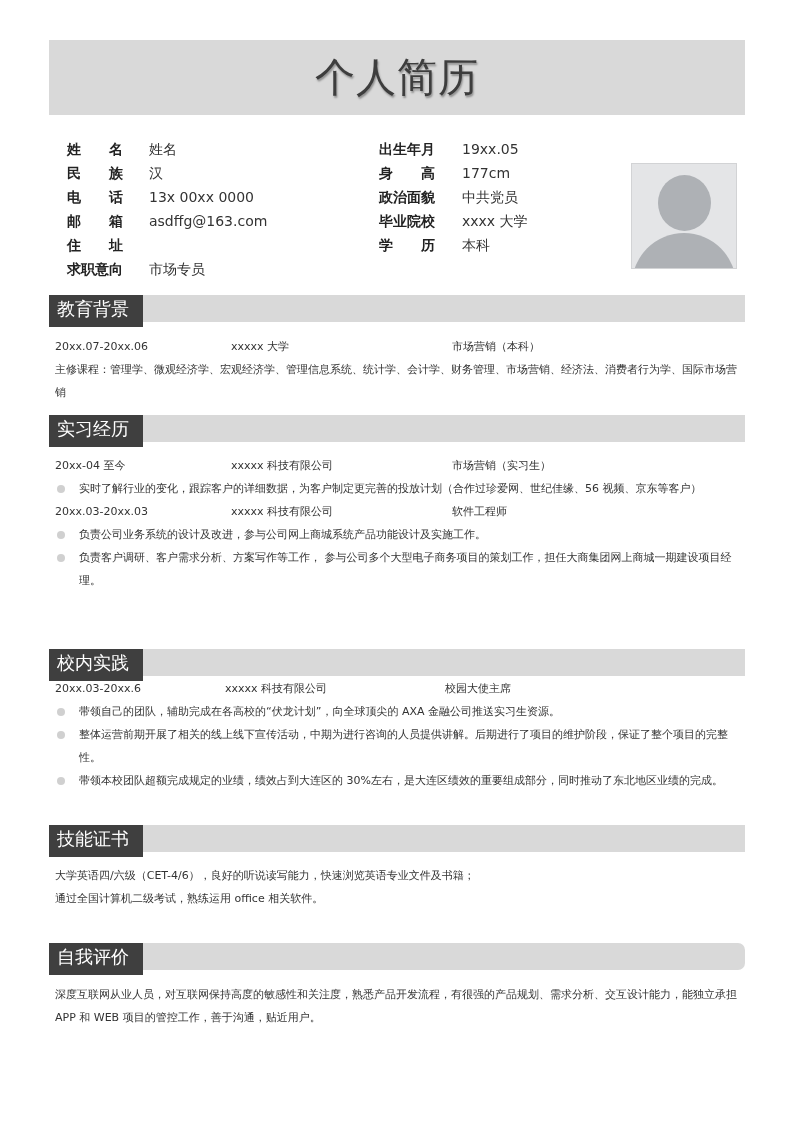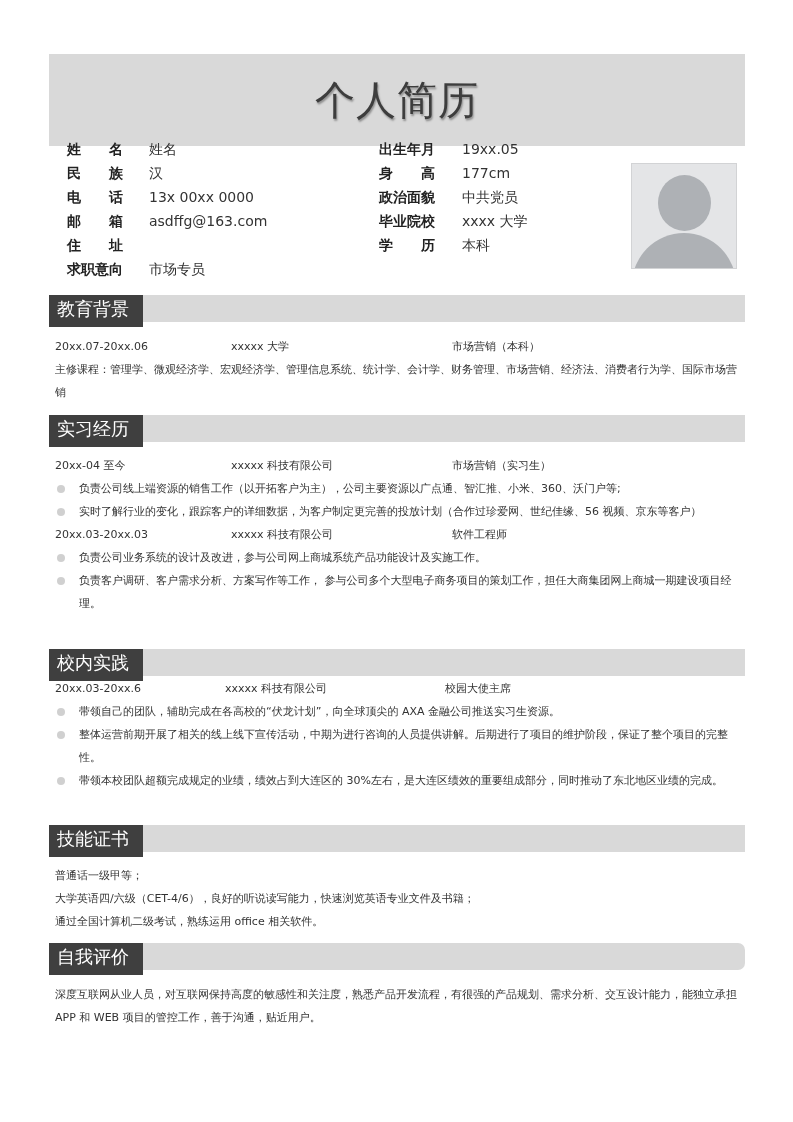--- a/index.html
+++ b/index.html
@@ -1,19 +1,19 @@
 <!DOCTYPE html>
 <html><head>
 <meta charset="utf-8">
 <style>
   * { box-sizing: border-box; margin: 0; padding: 0; }
   html, body { width: 793px; height: 1122px; background: #ffffff; }
   body { font-family: "DejaVu Sans", "Liberation Sans", sans-serif; color: #333333; position: relative; overflow: hidden; }
 
-  .title-bar { position: absolute; left: 49px; top: 54px; width: 696px; height: 92px; background: #d9d9d9; display: flex; align-items: center; justify-content: center; }
+  .title-bar { position: absolute; left: 49px; top: 40px; width: 696px; height: 75px; background: #d9d9d9; display: flex; align-items: center; justify-content: center; }
   .title-bar h1 { font-size: 40px; font-weight: normal; color: #3d3d3d; letter-spacing: 1px; text-shadow: 1px 2px 2px rgba(0,0,0,0.35); }
 
   .info { position: absolute; top: 137px; font-size: 14px; line-height: 24px; }
   .info-left { left: 67px; }
   .info-right { left: 379px; }
   .info-row { display: flex; height: 24px; }
   .info-label { font-weight: bold; color: #222; width: 56px; display: flex; justify-content: space-between; }
   .info-left .info-value { margin-left: 26px; }
   .info-right .info-value { margin-left: 27px; }
 
@@ -143,21 +143,20 @@
 <div class="section-header" style="top:415px;">
   <div class="tag">实习经历</div>
 </div>
 <div class="content" style="top:454px;">
   <div class="entry-head">
     <span class="c1">20xx-04 至今</span>
     <span class="c2">xxxxx 科技有限公司</span>
     <span class="c3">市场营销（实习生）</span>
   </div>
   <ul class="bullets">
-    <li>负责公司线上端资源的销售工作（以开拓客户为主），公司主要资源以广点通、智汇推、小米、360、沃门户等;</li>
     <li>实时了解行业的变化，跟踪客户的详细数据，为客户制定更完善的投放计划（合作过珍爱网、世纪佳缘、56 视频、京东等客户）</li>
   </ul>
   <div class="entry-head">
     <span class="c1">20xx.03-20xx.03</span>
     <span class="c2">xxxxx 科技有限公司</span>
     <span class="c3">软件工程师</span>
   </div>
   <ul class="bullets">
     <li>负责公司业务系统的设计及改进，参与公司网上商城系统产品功能设计及实施工作。</li>
     <li>负责客户调研、客户需求分析、方案写作等工作， 参与公司多个大型电子商务项目的策划工作，担任大商集团网上商城一期建设项目经理。</li>
@@ -177,21 +176,20 @@
     <li>带领自己的团队，辅助完成在各高校的“伏龙计划”，向全球顶尖的 AXA 金融公司推送实习生资源。</li>
     <li>整体运营前期开展了相关的线上线下宣传活动，中期为进行咨询的人员提供讲解。后期进行了项目的维护阶段，保证了整个项目的完整性。</li>
     <li>带领本校团队超额完成规定的业绩，绩效占到大连区的 30%左右，是大连区绩效的重要组成部分，同时推动了东北地区业绩的完成。</li>
   </ul>
 </div>
 
 <div class="section-header" style="top:825px;">
   <div class="tag">技能证书</div>
 </div>
 <div class="content plain" style="top:864px;">
-  <p>普通话一级甲等；</p>
   <p>大学英语四/六级（CET-4/6），良好的听说读写能力，快速浏览英语专业文件及书籍；</p>
   <p>通过全国计算机二级考试，熟练运用 office 相关软件。</p>
 </div>
 
 <div class="section-header" style="top:943px;border-radius:7px;">
   <div class="tag">自我评价</div>
 </div>
 <div class="content" style="top:983px;">
   <p>深度互联网从业人员，对互联网保持高度的敏感性和关注度，熟悉产品开发流程，有很强的产品规划、需求分析、交互设计能力，能独立承担 APP 和 WEB 项目的管控工作，善于沟通，贴近用户。</p>
 </div>

